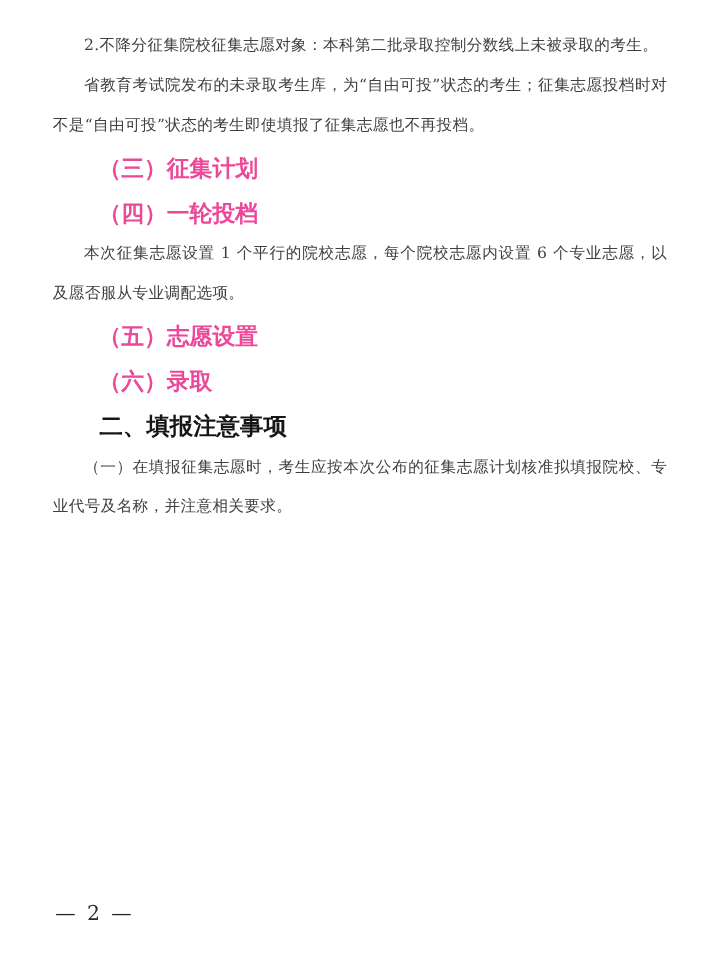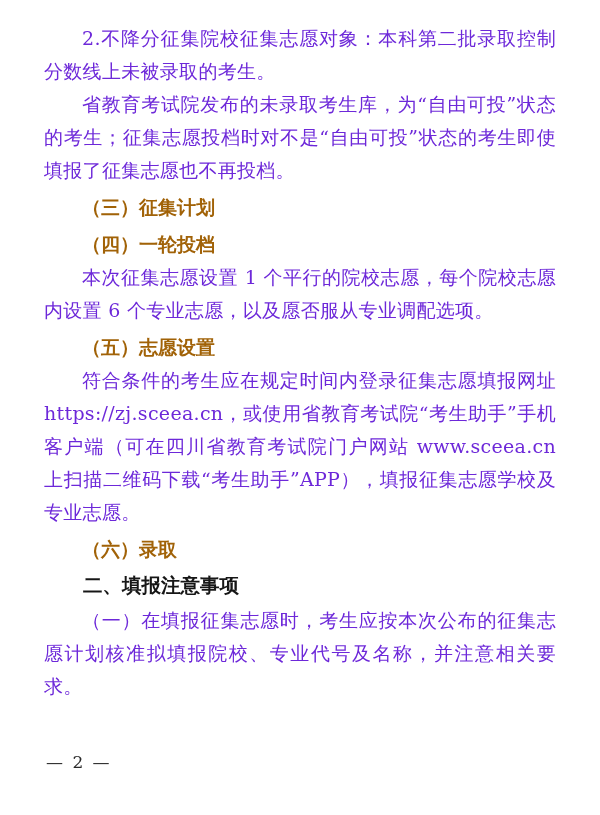--- a/index.html
+++ b/index.html
@@ -17,47 +17,47 @@
     font-family: "DejaVu Serif", "Liberation Serif", serif;
   }
   .content {
     position: absolute;
     top: 22px;
     left: 44px;
     width: 512px;
   }
   .body-para {
     margin: 0;
-    font-size: 19px;
+    font-size: 13px;
     line-height: 33px;
     text-indent: 2em;
     text-align: justify;
     letter-spacing: 0.3px;
-    color: #6d28d9;
+    color: #404040;
     font-family: "DejaVu Serif", "Liberation Serif", serif;
   }
   .heading-kai {
     margin: 0;
     margin-top: 4px;
     font-size: 19px;
     line-height: 33px;
     text-indent: 2em;
     font-weight: 700;
-    color: #a16207;
+    color: #ec4899;
     font-family: "DejaVu Serif", "Liberation Serif", serif;
   }
   .heading-hei {
     margin: 0;
     margin-top: 4px;
     font-size: 19.5px;
     line-height: 34px;
     text-indent: 2em;
     font-weight: 700;
     color: #161616;
-    font-family: Liberation Mono, monospace;
+    font-family: Liberation Sans, sans-serif;
   }
   .page-number {
     position: absolute;
     left: 46px;
     top: 752px;
     font-size: 17px;
     letter-spacing: 2px;
     color: #2a2a2a;
     font-family: "DejaVu Serif", "Liberation Serif", serif;
   }
@@ -66,19 +66,18 @@
 <body>
 
 <div class="page">
   <div class="content">
     <p class="body-para">2.不降分征集院校征集志愿对象：本科第二批录取控制分数线上未被录取的考生。</p>
     <p class="body-para">省教育考试院发布的未录取考生库，为“自由可投”状态的考生；征集志愿投档时对不是“自由可投”状态的考生即使填报了征集志愿也不再投档。</p>
     <p class="heading-kai">（三）征集计划</p>
     <p class="heading-kai">（四）一轮投档</p>
     <p class="body-para">本次征集志愿设置 1 个平行的院校志愿，每个院校志愿内设置 6 个专业志愿，以及愿否服从专业调配选项。</p>
     <p class="heading-kai">（五）志愿设置</p>
-    <p class="body-para">符合条件的考生应在规定时间内登录征集志愿填报网址 https://zj.sceea.cn，或使用省教育考试院“考生助手”手机客户端（可在四川省教育考试院门户网站 www.sceea.cn 上扫描二维码下载“考生助手”APP），填报征集志愿学校及专业志愿。</p>
     <p class="heading-kai">（六）录取</p>
     <p class="heading-hei">二、填报注意事项</p>
     <p class="body-para">（一）在填报征集志愿时，考生应按本次公布的征集志愿计划核准拟填报院校、专业代号及名称，并注意相关要求。</p>
   </div>
   <div class="page-number">— 2 —</div>
 </div>
 
 </body></html>

